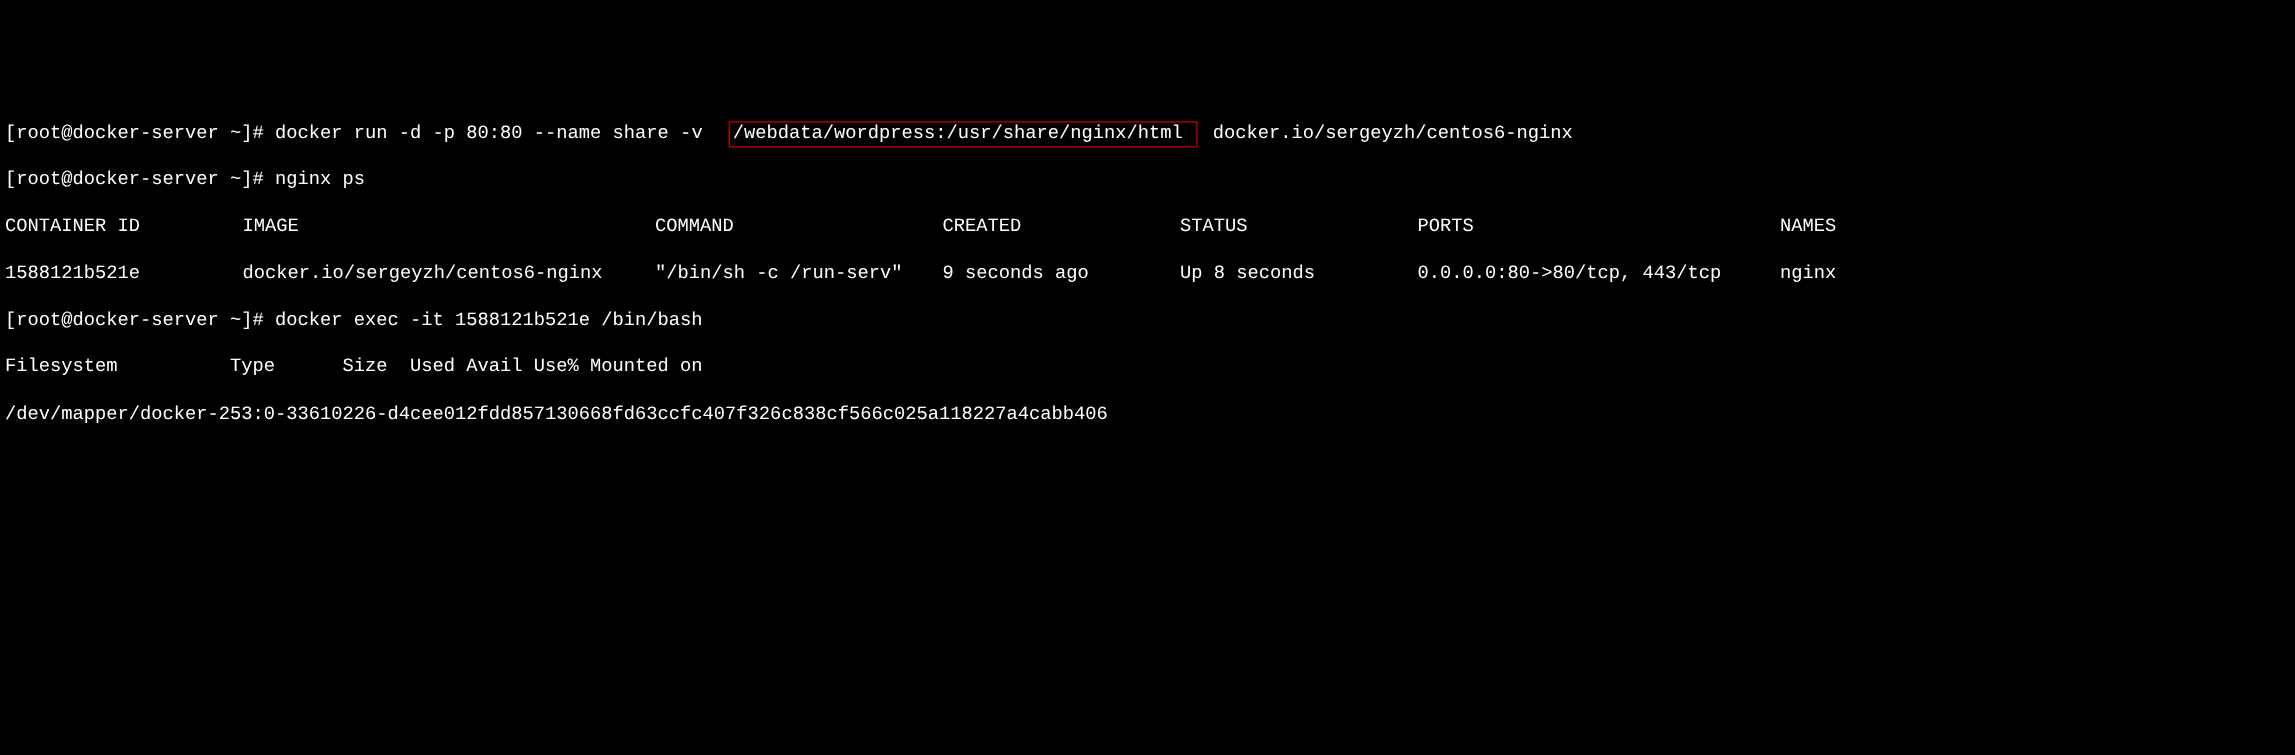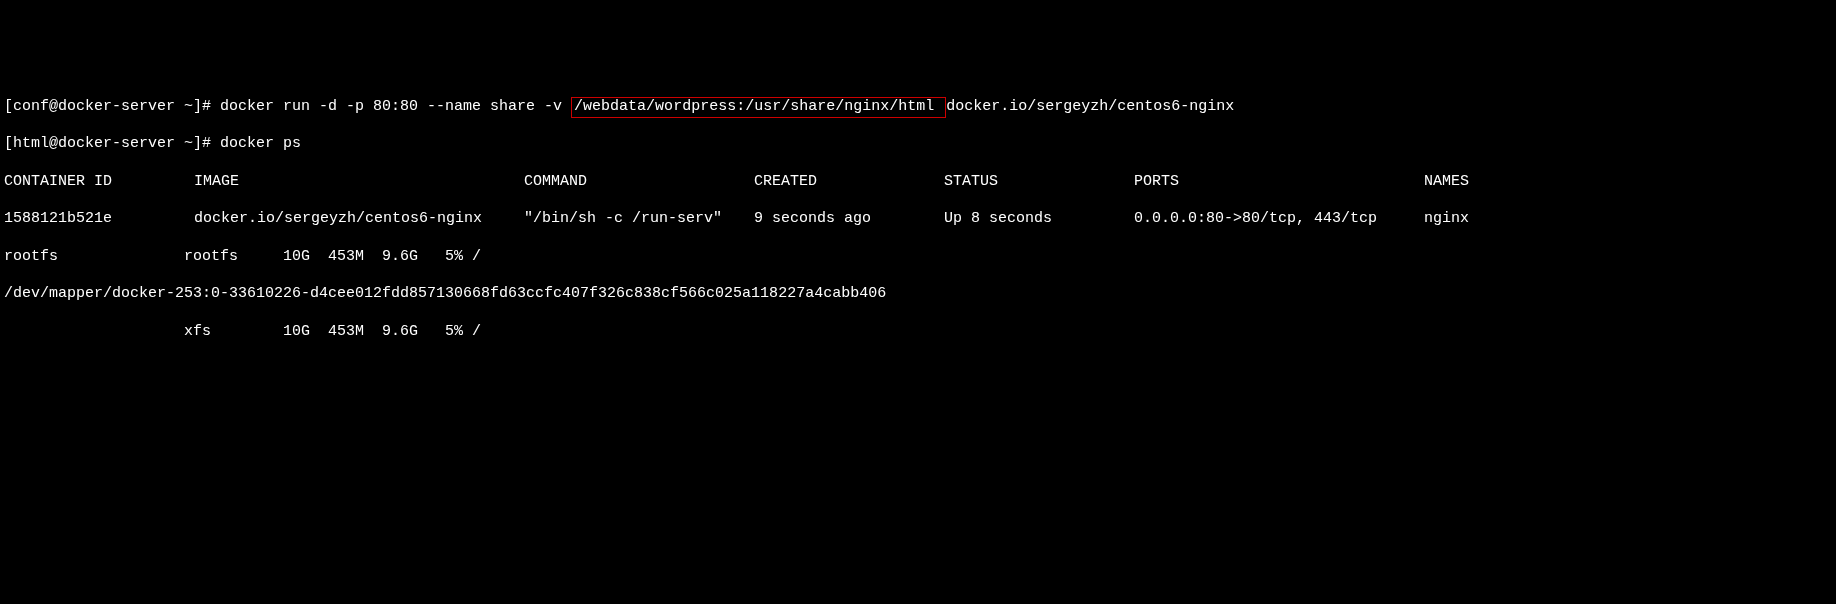--- a/index.html
+++ b/index.html
@@ -12,36 +12,36 @@
       padding: 4px;
       white-space: pre;
       overflow-x: auto;
       width: 1836px;
     }
     .line { white-space: pre; }
     .highlight-box {
       border: 1px solid #cc0000;
       display: inline-block;
       padding: 0 2px;
-      margin: -1px 0;
+      margin: -1px 12px;
     }
   </style>
 </head>
 <body>
 
 
 
 <div>
-<div class="line"><span>[conf@docker-server ~]# </span><span>docker run -d -p 80:80 --name share -v </span><span class="highlight-box">/webdata/wordpress:/usr/share/nginx/html </span><span>docker.io/sergeyzh/centos6-nginx</span></div>
-<div class="line">[html@docker-server ~]# docker ps</div>
+<div class="line"><span>[root@docker-server ~]# </span><span>docker run -d -p 80:80 --name share -v </span><span class="highlight-box">/webdata/wordpress:/usr/share/nginx/html </span><span>docker.io/sergeyzh/centos6-nginx</span></div>
+<div class="line">[root@docker-server ~]# nginx ps</div>
 <div class="line"><span style="display:inline-block;width:190px">CONTAINER ID</span><span style="display:inline-block;width:330px">IMAGE</span><span style="display:inline-block;width:230px">COMMAND</span><span style="display:inline-block;width:190px">CREATED</span><span style="display:inline-block;width:190px">STATUS</span><span style="display:inline-block;width:290px">PORTS</span><span>NAMES</span></div>
 <div class="line"><span style="display:inline-block;width:190px">1588121b521e</span><span style="display:inline-block;width:330px">docker.io/sergeyzh/centos6-nginx</span><span style="display:inline-block;width:230px">"/bin/sh -c /run-serv"</span><span style="display:inline-block;width:190px">9 seconds ago</span><span style="display:inline-block;width:190px">Up 8 seconds</span><span style="display:inline-block;width:290px">0.0.0.0:80-&gt;80/tcp, 443/tcp</span><span>nginx</span></div>
-<div class="line">rootfs              rootfs     10G  453M  9.6G   5% /</div>
+<div class="line">[root@docker-server ~]# docker exec -it 1588121b521e /bin/bash</div>
+<div class="line">Filesystem          Type      Size  Used Avail Use% Mounted on</div>
 <div class="line">/dev/mapper/docker-253:0-33610226-d4cee012fdd857130668fd63ccfc407f326c838cf566c025a118227a4cabb406</div>
-<div class="line">                    xfs        10G  453M  9.6G   5% /</div>
 
 
 
 
 
 
 
 
 
 

